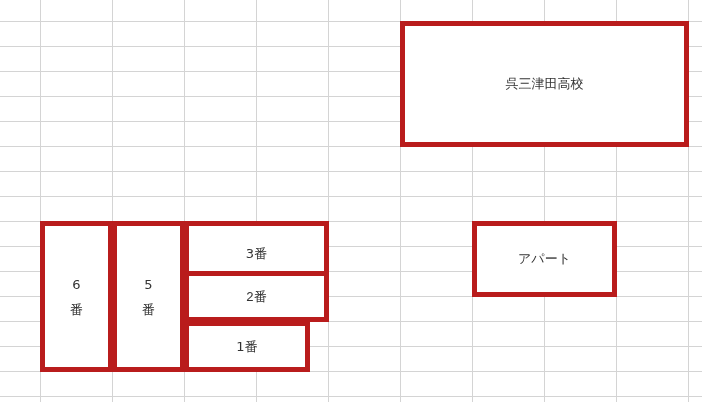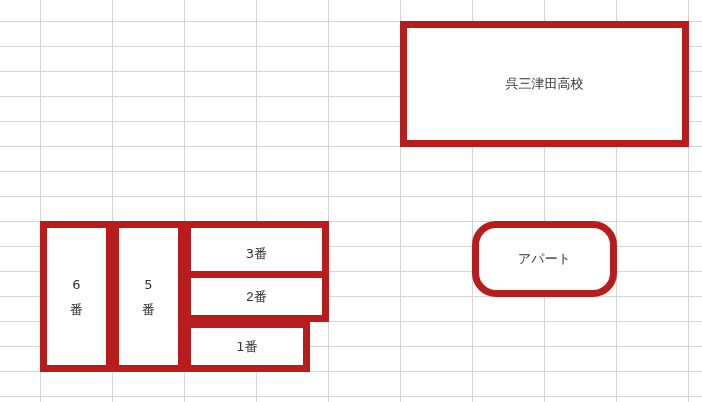--- a/index.html
+++ b/index.html
@@ -7,21 +7,21 @@
       width: 702px; height: 402px; position: relative; overflow: hidden;
       background: #ffffff;
       font-family: "DejaVu Sans", "Liberation Sans", sans-serif;
       color: #333333;
     }
     .grid { position: absolute; inset: 0; }
     .vline { position: absolute; top: 0; bottom: 0; width: 1px; background: #d4d4d4; }
     .hline { position: absolute; left: 0; right: 0; height: 1px; background: #d4d4d4; }
     .box {
       position: absolute; box-sizing: border-box; background: #ffffff;
-      border: 7px solid #b91c1c;
+      border: 5px solid #b91c1c;
       display: flex; align-items: center; justify-content: center;
       font-size: 13px; text-align: center;
     }
     .stack { flex-direction: column; line-height: 25px; }
   </style>
 </head>
 <body>
 
 <div class="grid">
   <div class="vline" style="left:40px"></div>
@@ -50,21 +50,21 @@
   <div class="hline" style="top:321px"></div>
   <div class="hline" style="top:346px"></div>
   <div class="hline" style="top:371px"></div>
   <div class="hline" style="top:396px"></div>
 </div>
 
 <div class="box" style="left:400px; top:21px; width:289px; height:126px;">
   <span>呉三津田高校</span>
 </div>
 
-<div class="box" style="left:472px; top:221px; width:145px; height:76px;border-radius:24px;">
+<div class="box" style="left:472px; top:221px; width:145px; height:76px;">
   <span>アパート</span>
 </div>
 
 <div class="box stack" style="left:40px; top:221px; width:73px; height:151px;">
   <span>6</span>
   <span>番</span>
 </div>
 
 <div class="box stack" style="left:112px; top:221px; width:73px; height:151px;">
   <span>5</span>

